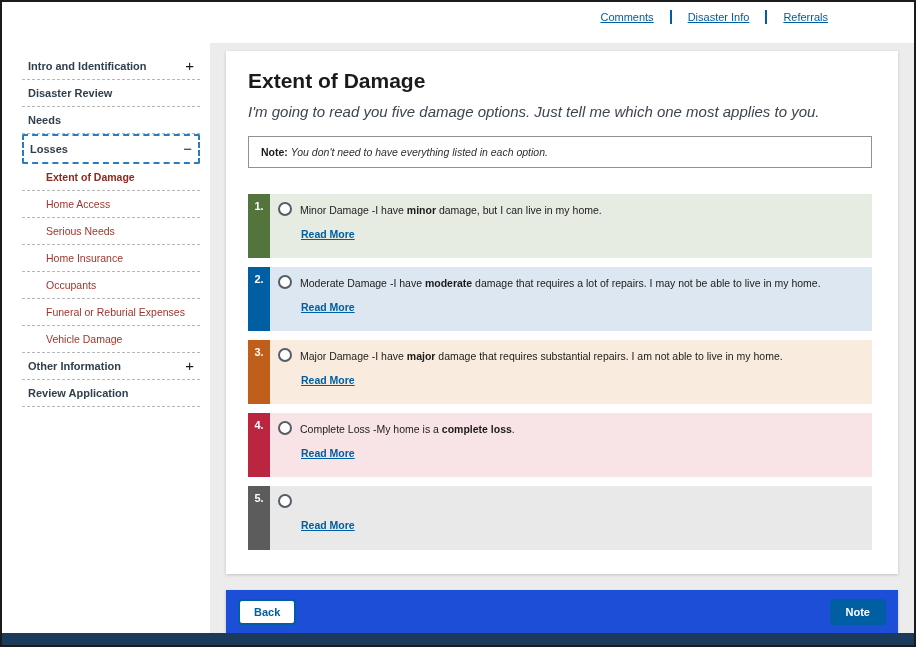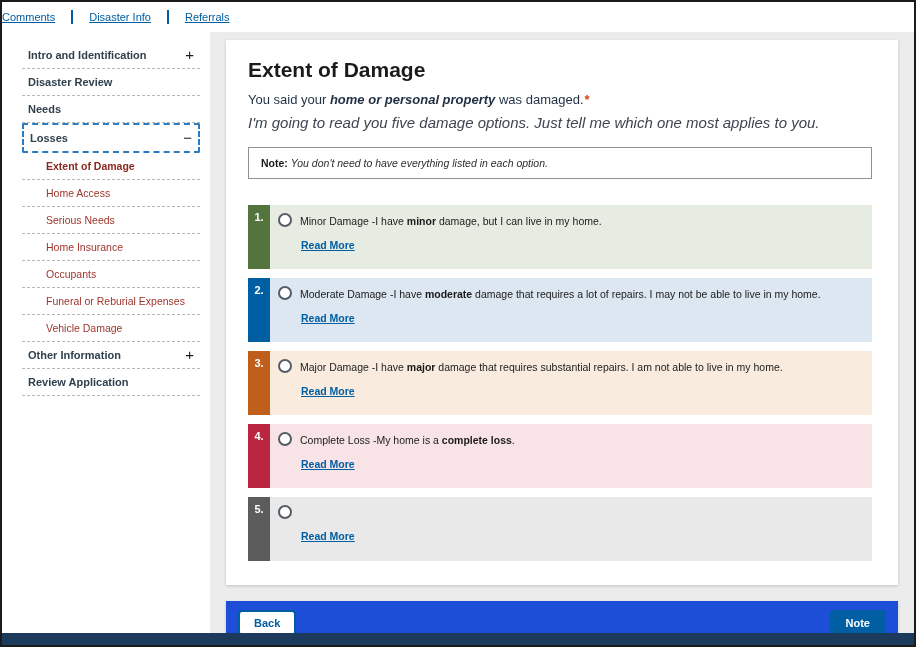--- a/index.html
+++ b/index.html
@@ -2,26 +2,26 @@
 <html><head>
 <meta charset="utf-8">
 <style>
   * { margin:0; padding:0; box-sizing:border-box; }
   body { background:#fff; font-family:"Liberation Sans", sans-serif; }
   .page {
     width:916px; height:647px; border:2px solid #1b1b1b; background:#fff;
     display:flex; flex-direction:column; overflow:hidden; position:relative;
   }
   
-  .topbar { height:30px; flex-shrink:0; background:#fff; display:flex; align-items:center; padding-right:86px;border-radius:14px; }
+  .topbar { height:30px; flex-shrink:0; background:#fff; display:flex; align-items:center; justify-content:flex-end; padding-right:86px;border-radius:14px; }
   .top-links { display:flex; align-items:center; gap:16px; }
   .top-link { color:#005ea2; font-size:11px; text-decoration:underline; cursor:pointer; }
   .sep { width:2px; height:14px; background:#005ea2; }
 
-  .body-row { flex:1; display:flex; min-height:0; }
+  .body-row { flex:1; display:flex; min-height:0;margin-top:11px; }
 
   
   .sidebar { width:208px; flex-shrink:0; background:#fff; padding:10px 10px 0 20px; }
   .side-item { display:flex; justify-content:space-between; align-items:center;
     padding:7px 6px; border-bottom:1px dashed #b7b7b7; font-size:11px; font-weight:bold;
     color:#30404e; cursor:pointer; }
   .side-item .exp { font-size:15px; font-weight:normal; color:#1b1b1b; line-height:10px; cursor:pointer; }
   .side-item.selected { border:2px dashed #2a7bc0; border-radius:2px; }
   .sub-item { padding:7px 6px 7px 24px; border-bottom:1px dashed #b7b7b7; font-size:10.5px;
     color:#9e342b; cursor:pointer; }
@@ -109,21 +109,20 @@
       <div class="side-item">
         <span>Review Application</span>
         <span class="exp"></span>
       </div>
     </aside>
 
     <div class="main-area">
       <div class="card">
         <h1 class="page-title">Extent of Damage</h1>
 
-        <p class="question"><span>You said your </span><em class="q-em">home or personal property</em><span> was damaged.</span><span class="req">*</span></p>
 
         <p class="instruction">I'm going to read you five damage options. Just tell me which one most applies to you.</p>
 
         <div class="note"><b>Note:</b><em>You don't need to have everything listed in each option.</em></div>
 
         <div class="options">
 
           <div class="option" style="background: rgb(231, 236, 226);">
             <div class="num" style="background: rgb(83, 116, 60);">1.</div>
             <div class="opt-body">

